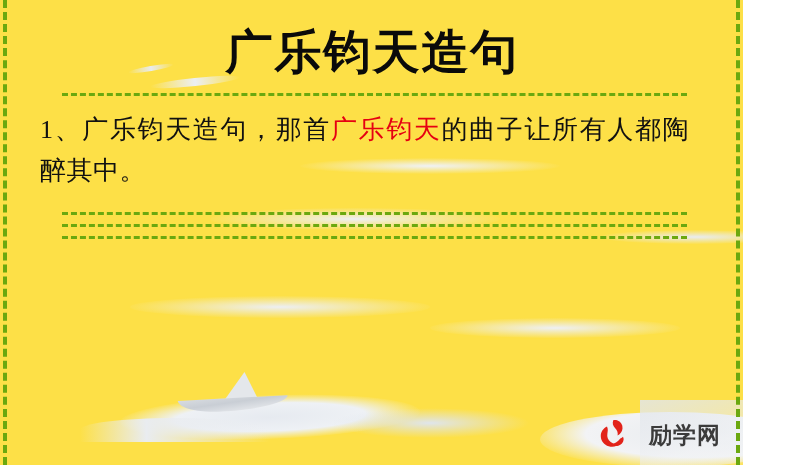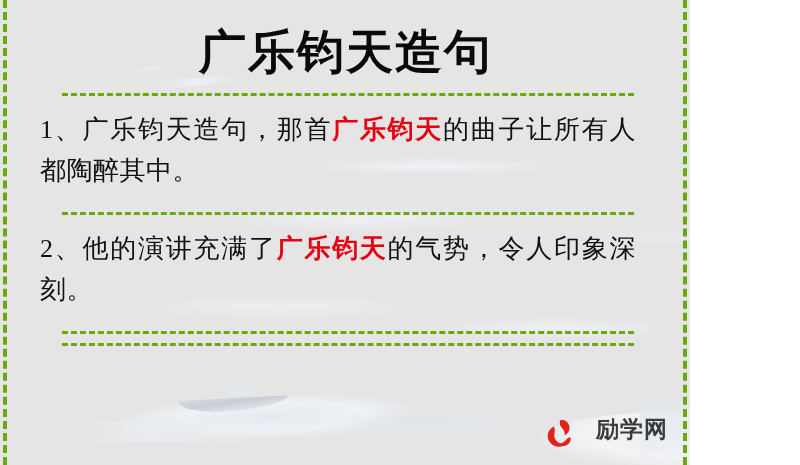--- a/index.html
+++ b/index.html
@@ -9,24 +9,24 @@
   body {
     width: 800px;
     height: 465px;
     overflow: hidden;
     background: #ffffff;
     font-family: "Liberation Serif", "DejaVu Serif", serif;
   }
 
   #page {
     position: relative;
-    width: 690px;
+    width: 743px;
     height: 465px;
     box-sizing: border-box;
-    background: #e5e5e5;
+    background: #fde047;
     overflow: hidden;
   }
 
   
   .bg-art {
     position: absolute;
     inset: 0;
     pointer-events: none;
     z-index: 0;
   }
@@ -221,30 +221,31 @@
     color: #111111;
     padding: 13px 40px 12px 24px;
     letter-spacing: 0.5px;
     text-align: justify;
   }
   .sentence .idx {
     font-family: "Liberation Serif", "DejaVu Serif", serif;
   }
   .sentence .hl {
     color: #e60012;
-    font-weight: 700;
+    font-weight: 400;
   }
 
   
   .logo {
     position: absolute;
     right: 22px;
     bottom: 13px;
     z-index: 4;
     display: flex;
+    align-items: center;
     gap: 19px;
   }
   .logo-mark {
     position: relative;
     width: 34px;
     height: 34px;
     flex: 0 0 34px;
   }
   .logo-text {
     font-family: "DejaVu Sans", "Liberation Sans", sans-serif;
@@ -283,21 +284,20 @@
   <div class="content">
 
     <h1 class="title">广乐钧天造句</h1>
 
     <div class="divider d1"></div>
 
     <div class="sentence"><span class="idx">1、</span><span>广乐钧天造句，那首</span><span class="hl">广乐钧天</span><span>的曲子让所有人都陶醉其中。</span></div>
 
     <div class="divider d2"></div>
 
-    <div class="sentence"><span class="idx">2、</span><span>他的演讲充满了</span><span class="hl">广乐钧天</span><span>的气势，令人印象深刻。</span></div>
 
     <div class="divider d3"></div>
 
 
     <div class="divider d4"></div>
 
   </div>
 
   <div class="logo">
     <span class="logo-mark">

